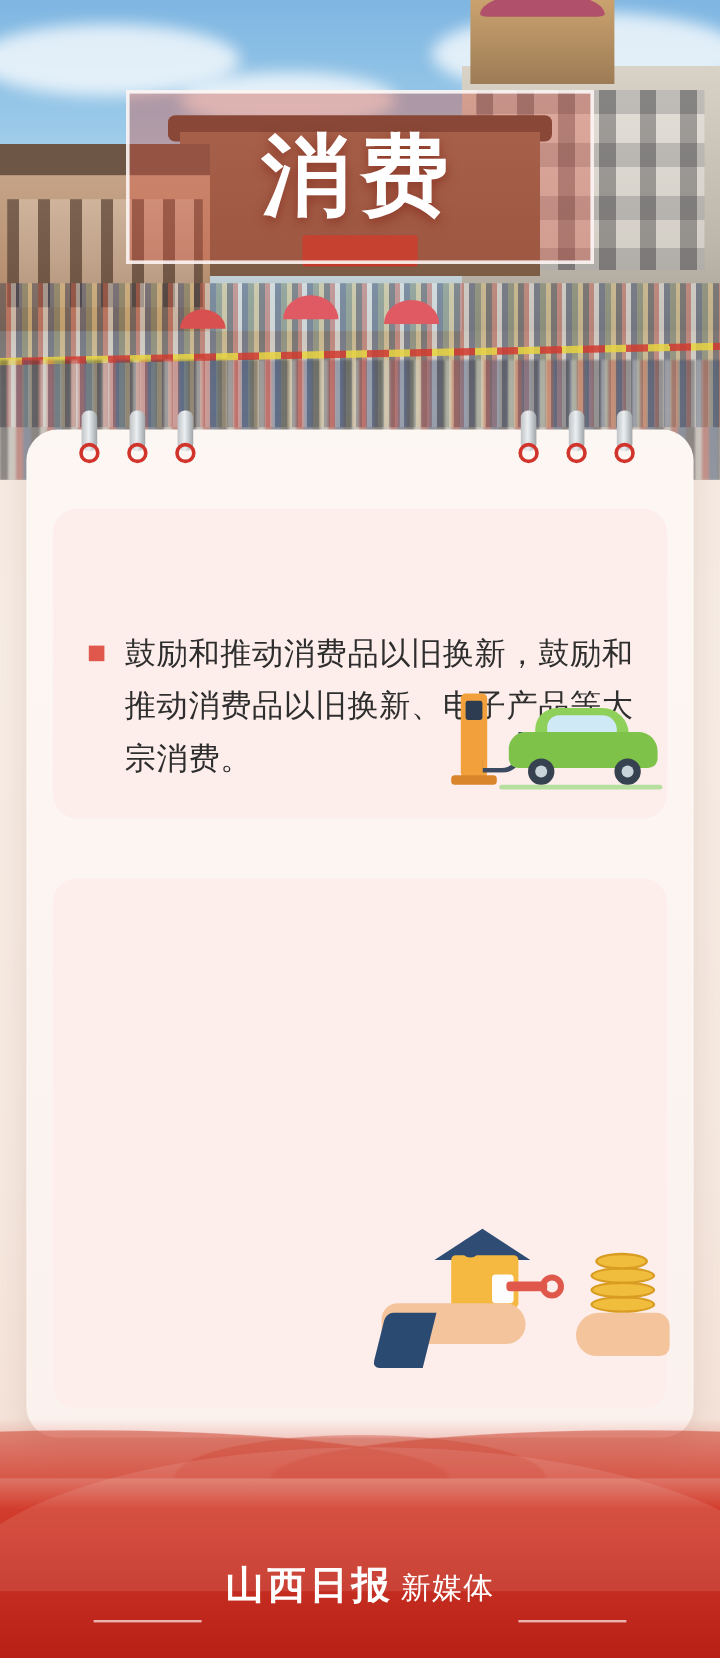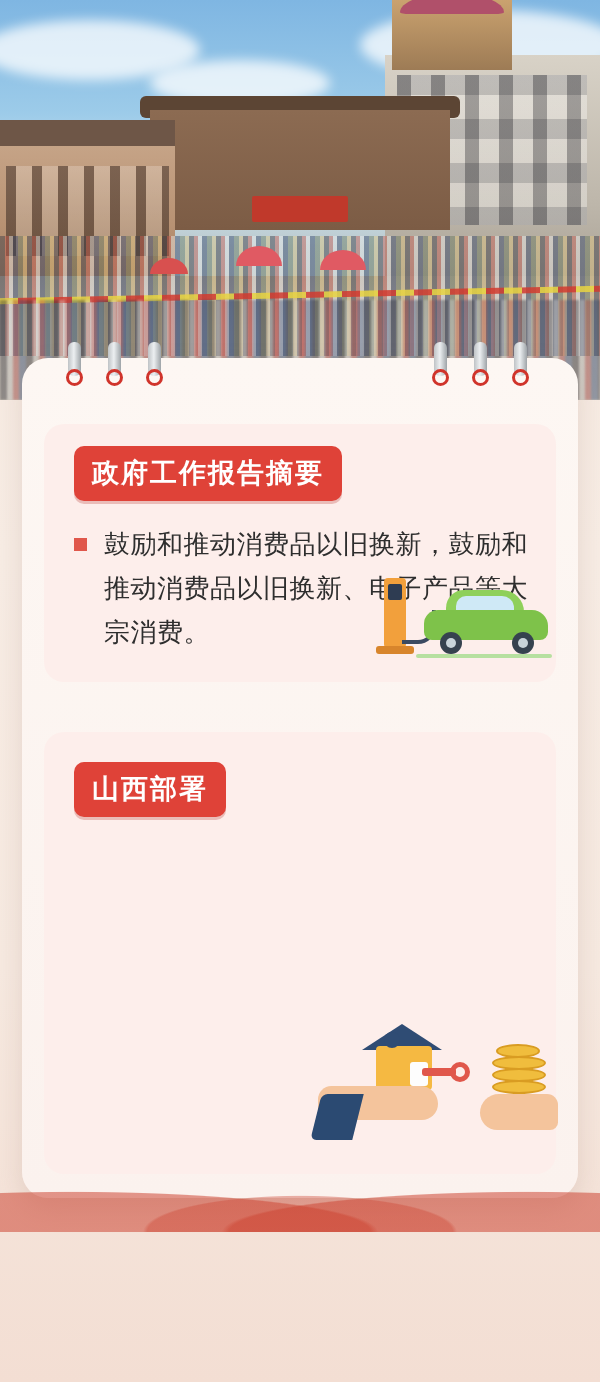--- a/index.html
+++ b/index.html
@@ -525,20 +525,23 @@
     </div>
 
     <div class="street"></div>
     <div class="crowd"></div>
     <div class="umbrella u1"></div>
     <div class="umbrella u2"></div>
     <div class="umbrella u3"></div>
     <div class="tape"></div>
     <div class="crowd2"></div>
 
+    <div class="title-card">
+      <div class="title-text">消费</div>
+    </div>
   </div>
 
   <div class="notebook"></div>
 
   <div class="rings">
     <div class="ring r1">
         <div class="bar"></div>
         <div class="hoop"></div>
       </div>
     <div class="ring r2">
@@ -557,55 +560,60 @@
         <div class="bar"></div>
         <div class="hoop"></div>
       </div>
     <div class="ring r6">
         <div class="bar"></div>
         <div class="hoop"></div>
       </div>
   </div>
 
   <div class="panel panel-1">
-    <div class="tag">政府工作报告摘要</div>
     <div class="body-text">
       <span class="bullet"></span>
       <span class="txt">鼓励和推动消费品以旧换新，鼓励和推动消费品以旧换新、电子产品等大宗消费。</span>
     </div>
   </div>
 
   <div class="illu-car">
     <div class="ground-line"></div>
     <div class="charger-post"></div>
     <div class="charger-screen"></div>
     <div class="charger-base"></div>
     <div class="charger-cable"></div>
     <div class="car-top"></div>
     <div class="car-window"></div>
     <div class="car-body"></div>
     <div class="wheel w1"></div>
     <div class="wheel w2"></div>
   </div>
 
   <div class="panel panel-2">
-    <div class="tag">山西部署</div>
   </div>
 
   <div class="illu-home">
     <div class="house-roof"></div>
     <div class="house-body"></div>
     <div class="house-win"></div>
     <div class="house-door"></div>
     <div class="key-stem"></div>
     <div class="key-ring"></div>
     <div class="hand-left"></div>
     <div class="sleeve-left"></div>
     <div class="hand-right"></div>
     <div class="coin k1"></div>
     <div class="coin k2"></div>
     <div class="coin k3"></div>
     <div class="coin k4"></div>
   </div>
 
   <div class="footer-hills"></div>
+  <div class="footer-wave">
+    <div class="brand-rule rule-l"></div>
+    <div class="brand-rule rule-r"></div>
+    <div class="footer-brand">
+      <span class="brand-main">山西日报</span><span class="brand-sub">新媒体</span>
+    </div>
+  </div>
 
 </div>
 
 </body></html>

